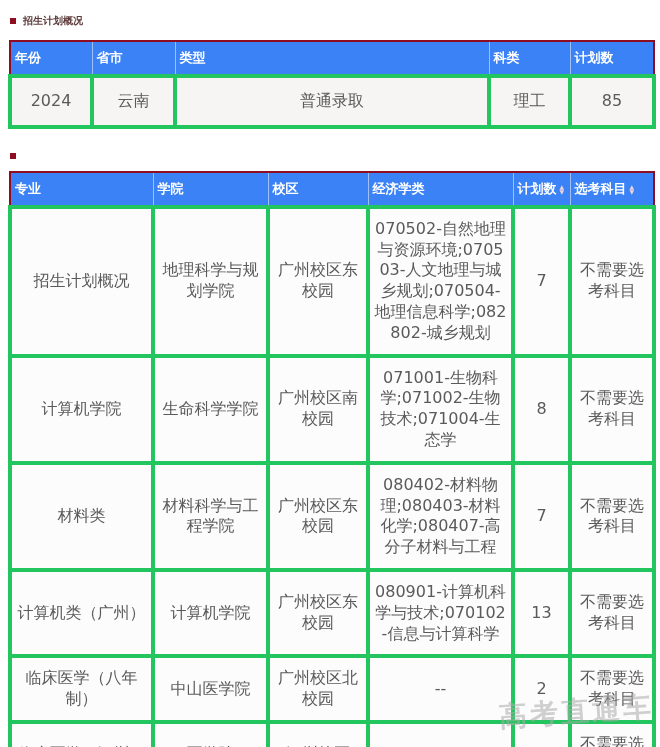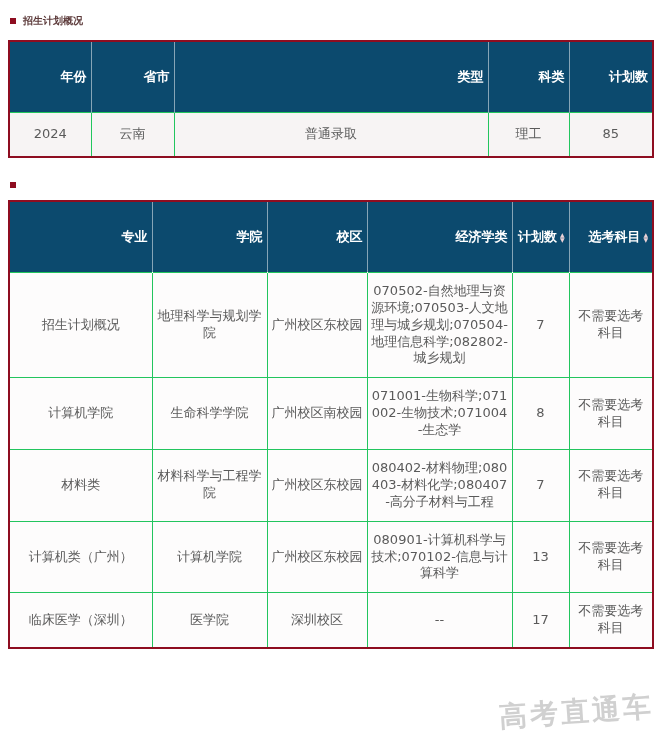--- a/index.html
+++ b/index.html
@@ -16,29 +16,29 @@
     display:flex; align-items:center; gap:7px;
     font-size:10px; font-weight:bold; color:#5c3a3a;
     margin:4px 0 12px 2px;
   }
   .bullet { width:6px; height:6px; background:#8e0d20; display:inline-block; flex:0 0 auto; }
 
   
   table { border-collapse:collapse; table-layout:fixed; width:644px; background:#fff; }
   table { border:2px solid #8e0d20; }
   th {
-    background:#0c4a6e; color:#fff; font-size:13px; font-weight:bold;
-    padding:26px 4px; text-align:right; vertical-align:middle;
+    background:#3b82f6; color:#fff; font-size:13px; font-weight:bold;
+    padding:7px 4px; text-align:left; vertical-align:middle;
     border-right:1px solid rgba(255,255,255,.5);
     white-space:nowrap;
   }
   th:last-child { border-right:none; }
   td {
-    border:1px solid #22c55e;
-    font-size:13px; color:#5a5a5a; text-align:center; vertical-align:middle;
+    border:4px solid #22c55e;
+    font-size:16px; color:#5a5a5a; text-align:center; vertical-align:middle;
     padding:10px 3px; line-height:1.3; word-break:break-all;
   }
   .overview-table { margin-bottom:24px; }
   .overview-table td { background:#f7f4f4; padding:13px 4px; }
   .majors-table td { background:#fdfcfc; }
   .majors-table { margin-bottom:8px; }
 
   .sort-icon { display:inline-block; vertical-align:middle; margin-left:3px; }
   .sort-icon::before { content:"▲"; display:block; font-size:6px; line-height:5px; color:#efd3d7; }
   .sort-icon::after  { content:"▼"; display:block; font-size:6px; line-height:5px; color:#efd3d7; }
@@ -140,20 +140,28 @@
         </tr>
         <tr>
           <td>计算机类（广州）</td>
           <td>计算机学院</td>
           <td>广州校区东校园</td>
           <td>080901-计算机科学与技术;070102-信息与计算科学</td>
           <td>13</td>
           <td>不需要选考科目</td>
         </tr>
         <tr>
+          <td>临床医学（八年制）</td>
+          <td>中山医学院</td>
+          <td>广州校区北校园</td>
+          <td>--</td>
+          <td>2</td>
+          <td>不需要选考科目</td>
+        </tr>
+        <tr>
           <td>临床医学（深圳）</td>
           <td>医学院</td>
           <td>深圳校区</td>
           <td>--</td>
           <td>17</td>
           <td>不需要选考科目</td>
         </tr>
       </tbody>
   </table>
 

